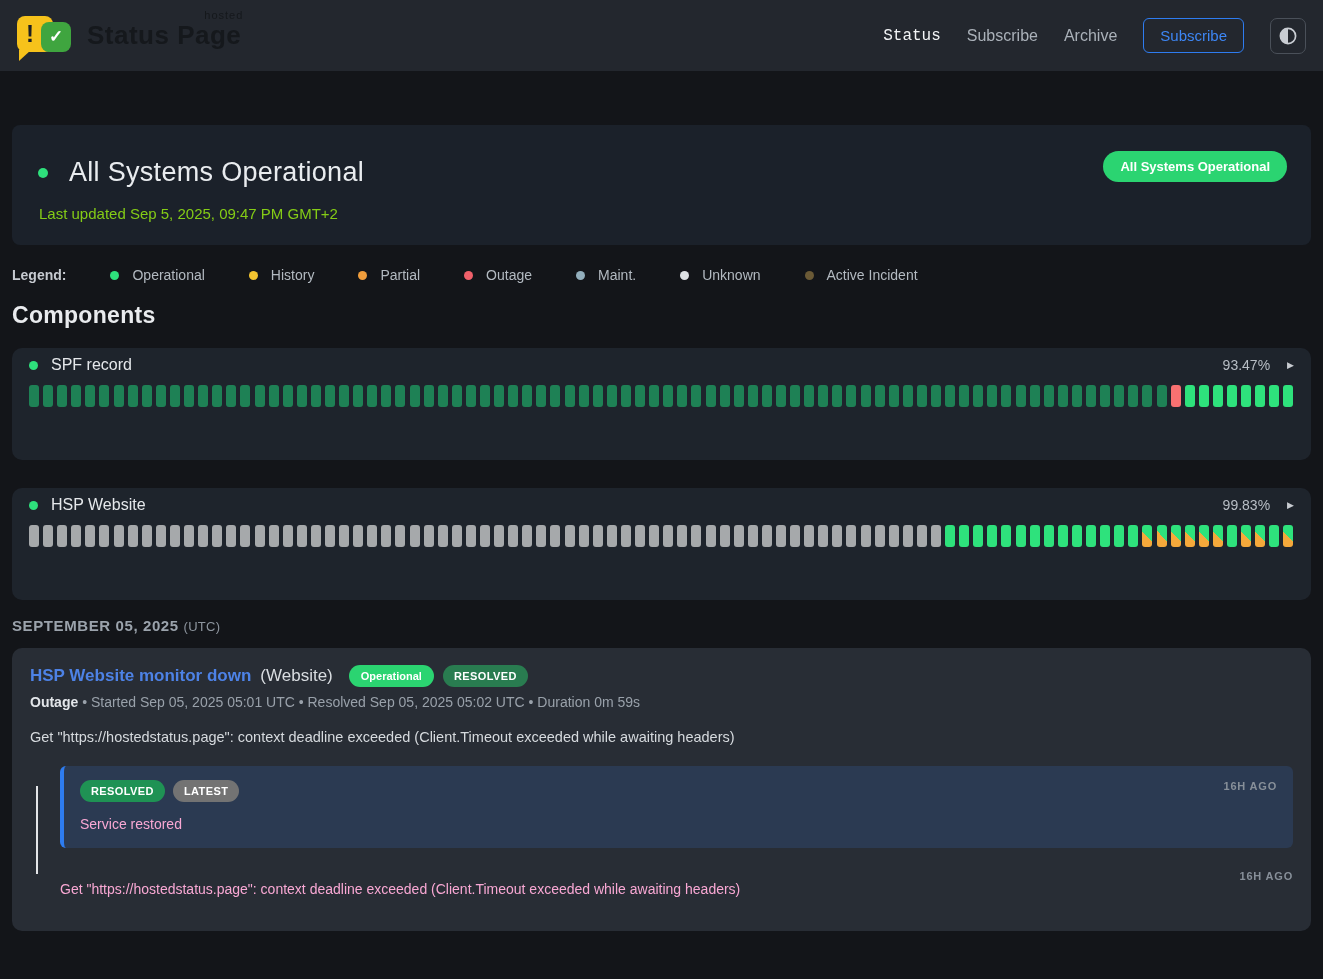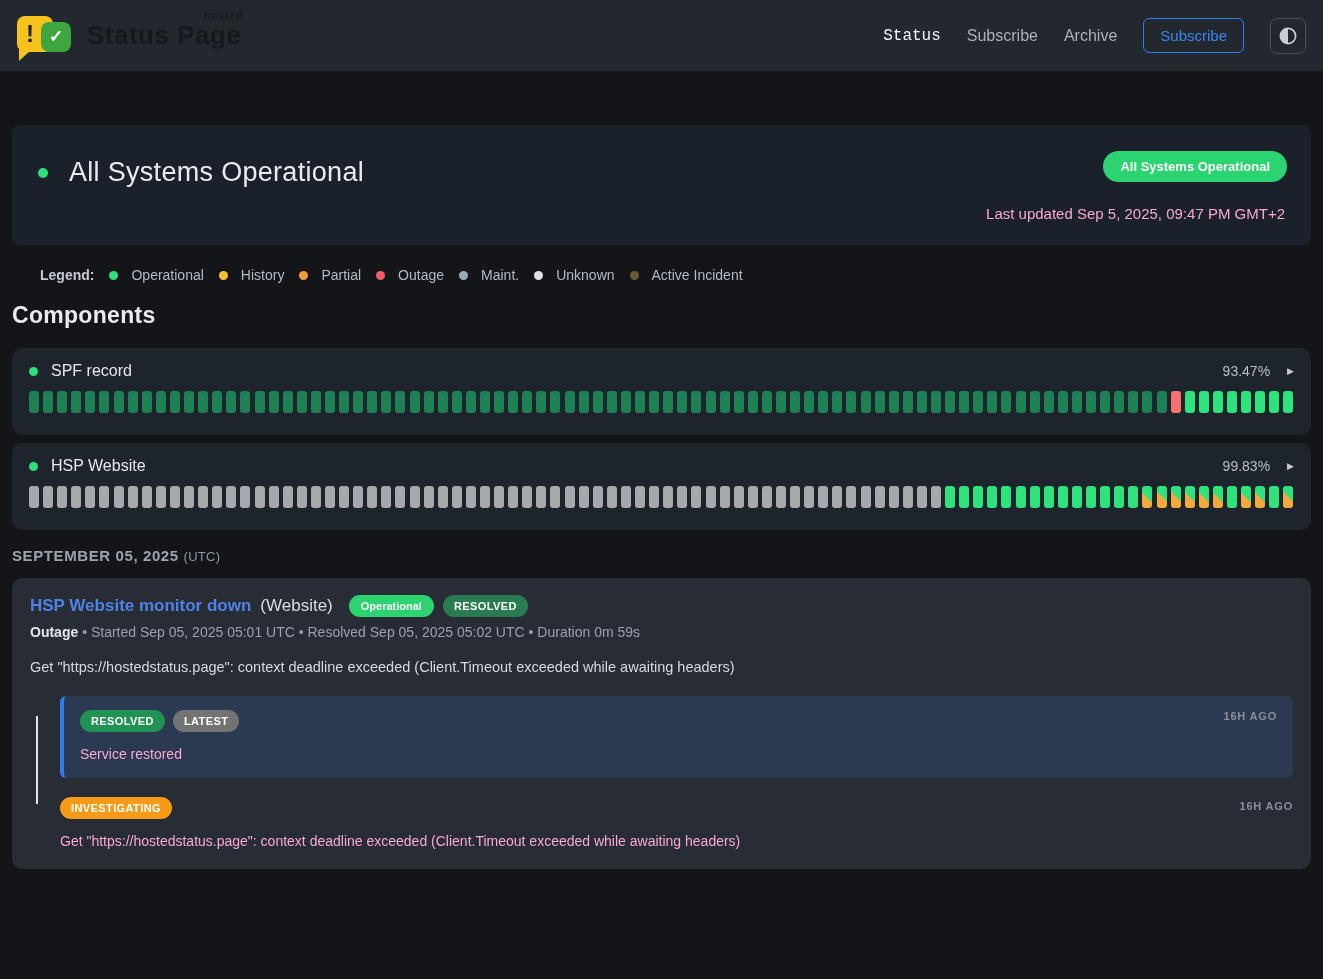--- a/index.html
+++ b/index.html
@@ -52,39 +52,39 @@
   .main { padding:0 12px; }
   
   .banner {
     margin-top:54px; background:#1b212a; border-radius:8px;
     padding:24px 26px; position:relative; height:120px;
   }
   .banner-title-row { display:flex; align-items:center; gap:21px; margin-top:8px; }
   .dot { border-radius:50%; display:inline-block; flex-shrink:0; }
   .banner-dot { width:10px; height:10px; background:#2ee07c; }
   .banner-title { font-size:27px; font-weight:500; color:#e9ecef; letter-spacing:0.3px; }
-  .banner-updated { margin-top:17px; margin-left:1px; font-size:15px; color:#f9a8d4;text-align:right; }
+  .banner-updated { margin-top:17px; margin-left:1px; font-size:15px; color:#84cc16; }
   .banner-badge {
     position:absolute; right:24px; top:26px;
     background:#2bd471; color:#ffffff; font-size:13px; font-weight:bold;
     padding:8px 17px; border-radius:999px;
   }
   
-  .legend { margin-top:22px; display:flex; align-items:center; gap:15px; padding-left:0;margin-left:28px; }
+  .legend { margin-top:22px; display:flex; align-items:center; gap:44px; padding-left:0; }
   .legend-label { font-size:14px; font-weight:bold; color:#c6cad0; }
   .legend-item { display:flex; align-items:center; gap:13px; }
   .legend-dot { width:9px; height:9px; }
   .legend-text { font-size:14px; color:#b3bac1; }
   
   .section-heading { margin-top:19px; font-size:23px; font-weight:600; color:#e9ebee; letter-spacing:0.3px; }
   .component-card {
     margin-top:19px; background:#1e242c; border-radius:10px;
-    padding:14px 17px; height:87px;
-  }
-  .component-card + .component-card { margin-top:8px; }
+    padding:8px 17px; height:112px;
+  }
+  .component-card + .component-card { margin-top:28px; }
   .component-head { display:flex; align-items:center; }
   .component-dot { width:9px; height:9px; background:#2ee07c; margin-right:13px; }
   .component-name { font-size:16px; font-weight:500; color:#e5e8eb; }
   .component-right { margin-left:auto; display:flex; align-items:center; gap:17px; }
   .component-uptime { font-size:14px; color:#b8bec5; }
   .expand-arrow { font-size:9px; color:#c8ccd1; cursor:pointer; }
   .bars { display:flex; justify-content:space-between; margin-top:11px; }
   .bar { width:10px; height:22px; border-radius:3px; flex-shrink:0; }
   .bar.past { background:#1e8155; }
   .bar.operational { background:#2ee27c; }
@@ -434,23 +434,20 @@
               <span class="update-badge" style="background: rgb(31, 146, 84);">RESOLVED</span>
               <span class="update-badge" style="background: #737373;">LATEST</span>
             </div>
             <span class="update-time">16H AGO</span>
             <div class="update-text">Service restored</div>
           </div>
         </div>
         <div class="update-row">
           <div class="dot-col"><span class="update-dot" style="background: rgb(245, 160, 32);"></span></div>
           <div class="update-plain">
-            <div class="badge-row">
-              <span class="update-badge" style="background: rgb(245, 155, 23);">INVESTIGATING</span>
-            </div>
             <span class="update-time">16H AGO</span>
             <div class="update-text">Get "https://hostedstatus.page": context deadline exceeded (Client.Timeout exceeded while awaiting headers)</div>
           </div>
         </div>
       </div>
   </section>
 
 </div>
 
 </body></html>

